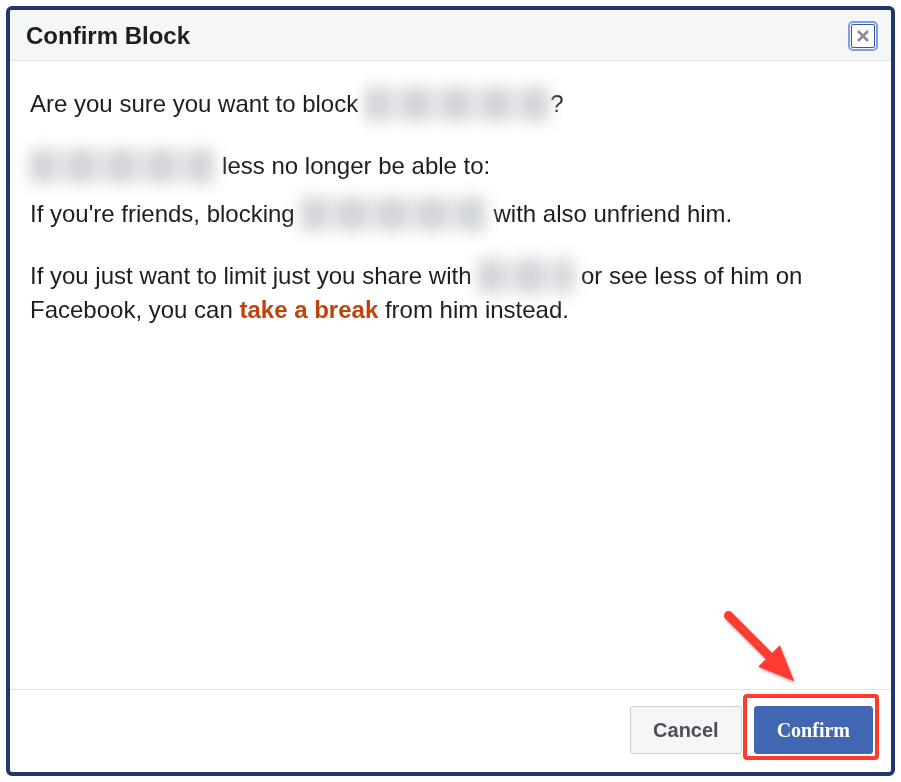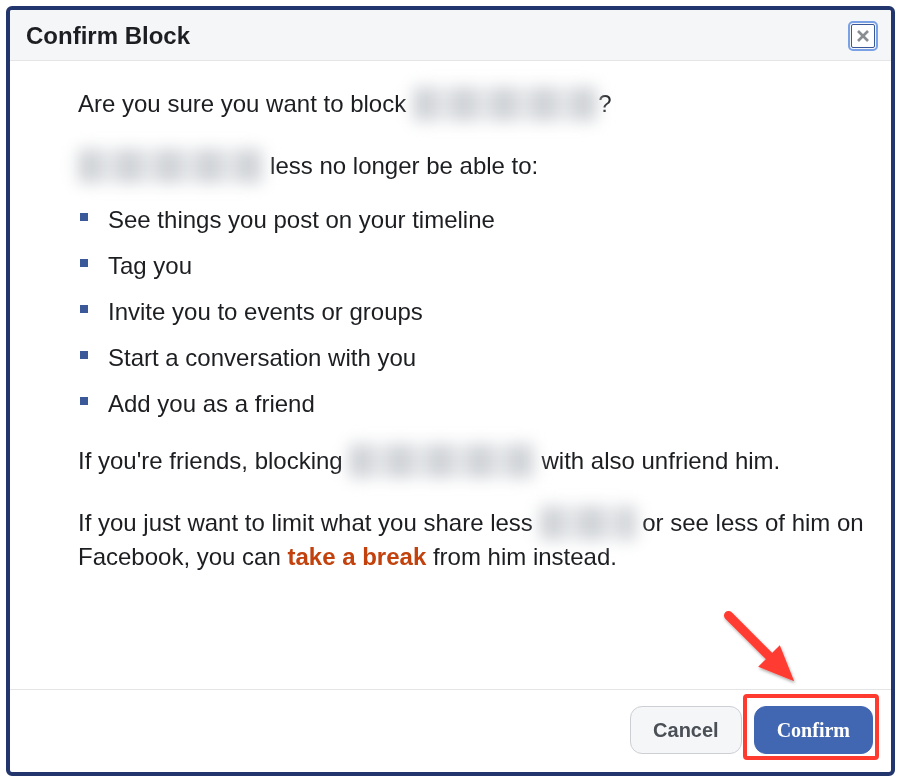--- a/index.html
+++ b/index.html
@@ -38,21 +38,20 @@
     cursor:pointer;
     background:#fff;
   }
   .close-btn svg{stroke:#8a8d91;stroke-width:2.6;}
   .content{
     flex:1;
     padding:26px 20px 16px 20px;
     font-size:24px;
     line-height:1.42;
     color:#1c1e21;
-    margin-left:48px;
   }
   .content p{margin:0 0 14px 0;}
   .para-gap{height:14px;}
   .redact{
     display:inline-block;
     color:transparent;
     user-select:none;
     filter:blur(8px);
     background:
       repeating-linear-gradient(90deg,#cfd2d6 0 22px,#e4e6e9 22px 40px);
@@ -88,21 +87,21 @@
     border-top:1px solid #e5e5e5;
     padding:16px 18px 18px 18px;
     display:flex;justify-content:flex-end;gap:12px;
     position:relative;
   }
   .btn{
     height:48px;
     padding:0 22px;
     font-size:20px;
     font-weight:600;
-    border-radius:12px;
+    border-radius:3px;
     cursor:pointer;
     display:flex;align-items:center;justify-content:center;
   }
   .btn-cancel{
     background:#f5f6f7;
     border:1px solid #ccd0d5;
     color:#4b4f56;
   }
   .btn-confirm{
     background:#4267b2;
@@ -148,36 +147,29 @@
     <p>
       <span>Are you sure you want to block </span><span class="redact">Nicholas Shemet</span><span>?</span>
     </p>
 
     <div class="para-gap"></div>
 
     <p>
       <span class="redact">Nicholas Shemet</span><span> less no longer be able to:</span>
     </p>
 
-    <ul class="blist">
-      <li>See things you post on your timeline</li>
-      <li>Tag you</li>
-      <li>Invite you to events or groups</li>
-      <li>Start a conversation with you</li>
-      <li>Add you as a friend</li>
-    </ul>
 
     <p>
       <span>If you're friends, blocking </span><span class="redact">Nicholas Shemet</span><span> with also unfriend him.</span>
     </p>
 
     <div class="para-gap"></div>
 
     <p>
-      <span>If you just want to limit what you share less </span><span class="redact">Nicholas</span><span> or see less of him on Facebook, you can </span><a class="inline-link">take a break</a><span> from him instead.</span>
+      <span>If you just want to limit just you share with </span><span class="redact">Nicholas</span><span> or see less of him on Facebook, you can </span><a class="inline-link">take a break</a><span> from him instead.</span>
     </p>
 
   </div>
 
   <div class="footer">
     <button class="btn btn-cancel">Cancel</button>
     <button class="btn btn-confirm">Confirm</button>
 
     <div class="highlight-box highlight-confirm"></div>
     <svg class="arrow" viewBox="0 0 100 100">

